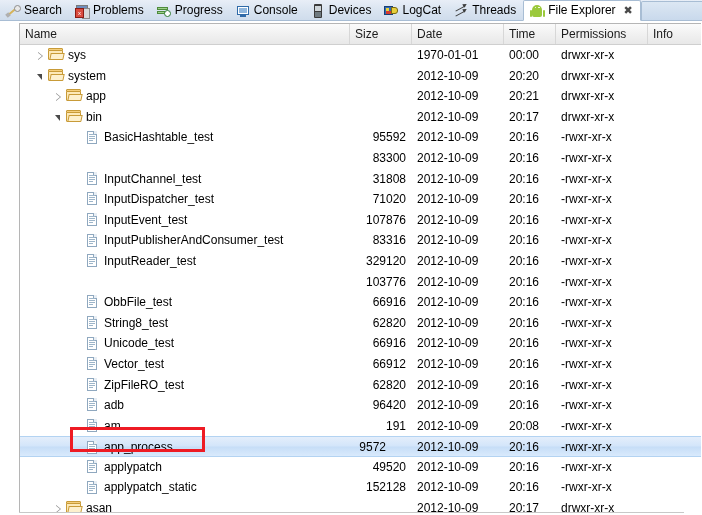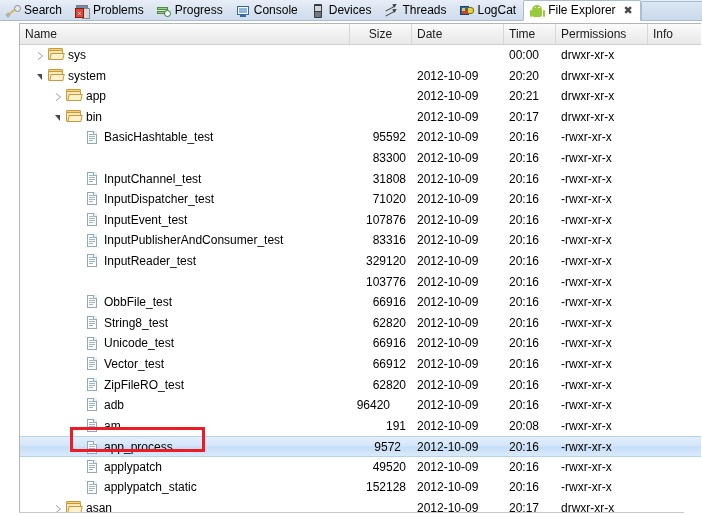--- a/index.html
+++ b/index.html
@@ -250,21 +250,21 @@
   }
   .colhead {
     position: absolute;
     top: 0; height: 20px; line-height: 20px;
     font-size: 12px; color: #1b1b1b;
     box-sizing: border-box;
     padding: 0 5px;
     white-space: nowrap;
     border-right: 1px solid #d7d7d7;
   }
-  .colhead.num { text-align: center; }
+  .colhead.num { text-align: left; }
   .colhead.last { border-right: none; }
 
   
   #rows {
     position: relative;
     width: 100%;
   }
   .row {
     position: relative;
     height: 20.6px;
@@ -416,34 +416,34 @@
     </div>
     <div class="tab">
       <span class="ticon ic-devices">
         <span class="body"></span>
         <span class="scr"></span>
         <span class="kp"></span>
       </span>
       <span class="tab-label">Devices</span>
     </div>
     <div class="tab">
+      <span class="ticon ic-logcat">
+        <span class="sq"></span>
+        <span class="rt"></span>
+      </span>
+      <span class="tab-label">LogCat</span>
+    </div>
+    <div class="tab">
       <span class="ticon ic-threads">
         <span class="a1"></span>
         <span class="a2"></span>
         <span class="h1"></span>
         <span class="h2"></span>
       </span>
       <span class="tab-label">Threads</span>
-    </div>
-    <div class="tab">
-      <span class="ticon ic-logcat">
-        <span class="sq"></span>
-        <span class="rt"></span>
-      </span>
-      <span class="tab-label">LogCat</span>
     </div>
     <div class="tab active">
       <span class="ticon ic-android">
         <span class="head"></span>
         <span class="eyeL"></span>
         <span class="eyeR"></span>
         <span class="torso"></span>
         <span class="arml"></span>
         <span class="armr"></span>
       </span>
@@ -471,20 +471,21 @@
           <div class="namecell" style="padding-left: 14px;">
             <span class="twisty collapsed"></span>
             <span class="ficon folder">
               <span class="tab"></span>
               <span class="back"></span>
               <span class="front"></span>
             </span>
             <span class="nametext">sys</span>
           </div>
           <div class="cell num" style="left: 330px; width: 62px; padding-right: 6px; padding-left: 0px;"></div>
+          <div class="cell" style="left: 392px; width: 92px; padding-right: 0px; padding-left: 5px;">1970-01-01</div>
           <div class="cell" style="left: 484px; width: 52px; padding-right: 0px; padding-left: 5px;">00:00</div>
           <div class="cell" style="left: 536px; width: 92px; padding-right: 0px; padding-left: 5px;">drwxr-xr-x</div>
           <div class="cell" style="left: 628px; width: 54px; padding-right: 0px; padding-left: 5px;"></div>
         </div>
         <div class="row">
           <div class="namecell" style="padding-left: 14px;">
             <span class="twisty expanded"></span>
             <span class="ficon folder">
               <span class="tab"></span>
               <span class="back"></span>
@@ -759,21 +760,21 @@
             <span class="ficon file">
               <span class="sheet"></span>
               <span class="corner"></span>
               <span class="ln l1"></span>
               <span class="ln l2"></span>
               <span class="ln l3"></span>
               <span class="ln l4"></span>
             </span>
             <span class="nametext">adb</span>
           </div>
-          <div class="cell num" style="left: 314px; width: 62px; padding-right: 6px; padding-left: 0px;">96420</div>
+          <div class="cell num" style="left: 330px; width: 62px; padding-right: 6px; padding-left: 0px;">96420</div>
           <div class="cell" style="left: 392px; width: 92px; padding-right: 0px; padding-left: 5px;">2012-10-09</div>
           <div class="cell" style="left: 484px; width: 52px; padding-right: 0px; padding-left: 5px;">20:16</div>
           <div class="cell" style="left: 536px; width: 92px; padding-right: 0px; padding-left: 5px;">-rwxr-xr-x</div>
           <div class="cell" style="left: 628px; width: 54px; padding-right: 0px; padding-left: 5px;"></div>
         </div>
         <div class="row">
           <div class="namecell" style="padding-left: 50px;">
             <span class="twisty none"></span>
             <span class="ficon file">
               <span class="sheet"></span>
@@ -797,21 +798,21 @@
             <span class="ficon file">
               <span class="sheet"></span>
               <span class="corner"></span>
               <span class="ln l1"></span>
               <span class="ln l2"></span>
               <span class="ln l3"></span>
               <span class="ln l4"></span>
             </span>
             <span class="nametext">app_process</span>
           </div>
-          <div class="cell num" style="left: 325px; width: 62px; padding-right: 6px; padding-left: 0px;">9572</div>
+          <div class="cell num" style="left: 310px; width: 62px; padding-right: 6px; padding-left: 0px;">9572</div>
           <div class="cell" style="left: 392px; width: 92px; padding-right: 0px; padding-left: 5px;">2012-10-09</div>
           <div class="cell" style="left: 484px; width: 52px; padding-right: 0px; padding-left: 5px;">20:16</div>
           <div class="cell" style="left: 536px; width: 92px; padding-right: 0px; padding-left: 5px;">-rwxr-xr-x</div>
           <div class="cell" style="left: 628px; width: 54px; padding-right: 0px; padding-left: 5px;"></div>
         </div>
         <div class="row">
           <div class="namecell" style="padding-left: 50px;">
             <span class="twisty none"></span>
             <span class="ficon file">
               <span class="sheet"></span>

